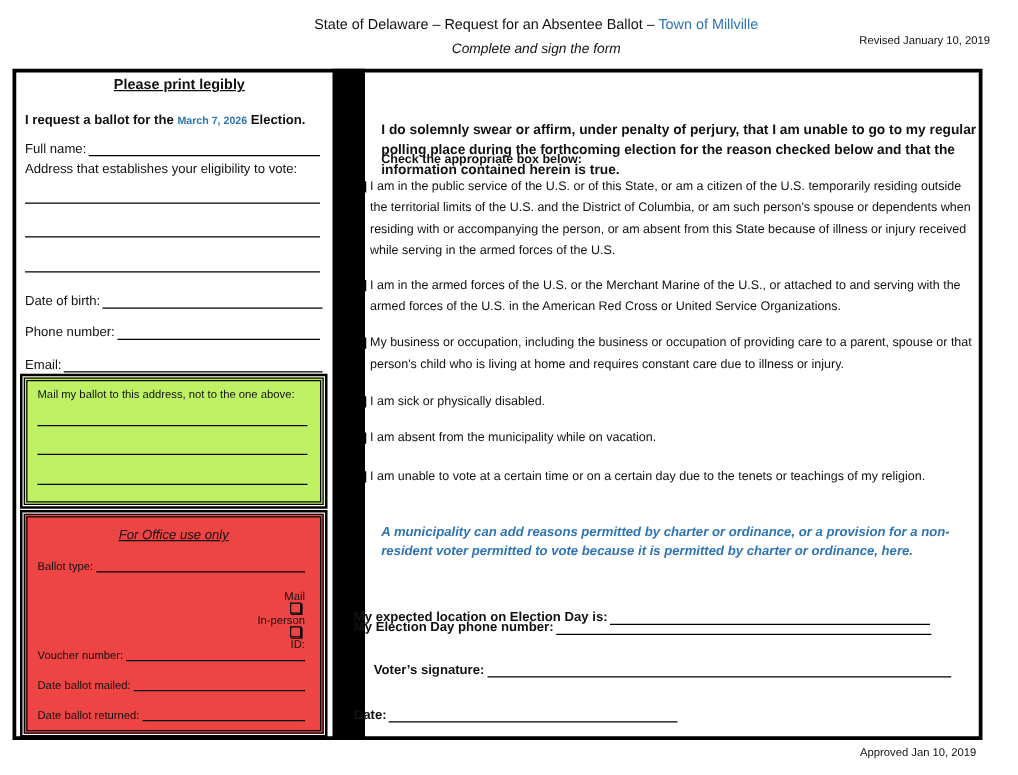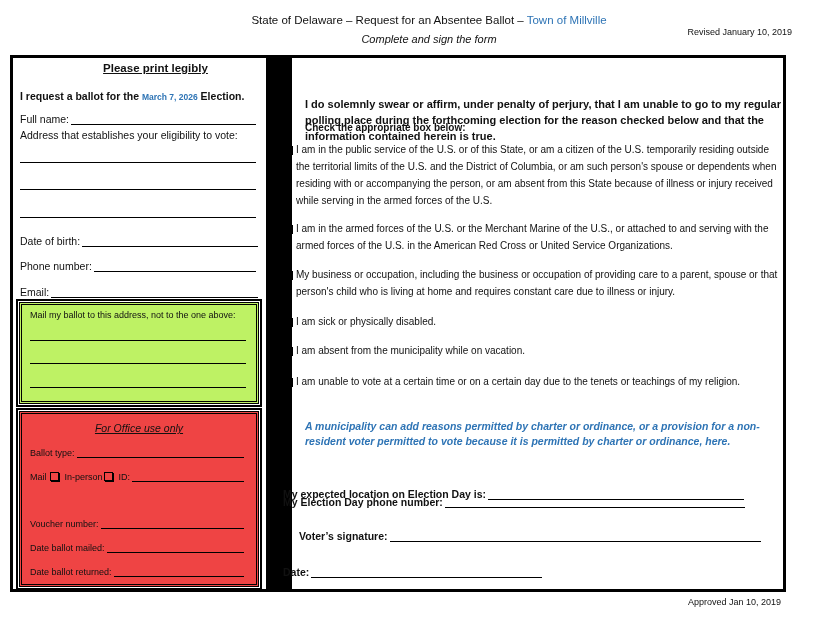--- a/index.html
+++ b/index.html
@@ -10,33 +10,33 @@
   .hdr-title .town { color: #2e74b5; }
   .hdr-sub { left: 0; width: 814px; top: 33px; text-align: center; font-size: 11px; font-style: italic; }
   .revised { right: 22px; top: 27px; font-size: 9px; }
   .approved { left: 666px; top: 597px; font-size: 9px; }
 
   .outer { left: 10px; top: 55px; width: 776px; height: 537px; border: 3px solid #000; box-sizing: border-box; }
   .divider { left: 266px; top: 55px; width: 4px; height: 537px; background: #000; }
 
   
   .left { left: 13px; top: 58px; width: 253px; }
-  .lp-title { position: absolute; left: 16px; width: 253px; top: 4px; text-align: center; font-weight: bold; font-size: 11.5px; text-decoration: underline; }
+  .lp-title { position: absolute; left: 4px; width: 253px; top: 4px; text-align: center; font-weight: bold; font-size: 11.5px; text-decoration: underline; }
   .lp-req { position: absolute; left: 7px; top: 32px; font-size: 10.5px; font-weight: bold; white-space: nowrap; }
   .lp-req .date { color: #2e74b5; font-size: 8.5px; }
   .field { position: absolute; left: 7px; font-size: 10.5px; display: flex; align-items: flex-end; white-space: nowrap; }
   .field .line { flex: 1; border-bottom: 1px solid #000; margin-left: 2px; height: 10px; }
   .hline { position: absolute; border-bottom: 1px solid #000; height: 0; }
 
   .box { position: absolute; border: 3px double #000; outline: 2px solid #000; outline-offset: 1px; box-sizing: border-box; }
   .mail-box { left: 19px; top: 302px; width: 240px; height: 102px; background: #bef264; }
   .office-box { left: 19px; top: 411px; width: 240px; height: 176px; background: #ef4444; }
   .mail-label { position: absolute; left: 8px; top: 5px; font-size: 9px; white-space: nowrap; }
   .office-title { position: absolute; left: 0; width: 100%; top: 8px; text-align: center; font-size: 10.5px; font-style: italic; text-decoration: underline; }
-  .ofield { position: absolute; left: 8px; right: 12px; font-size: 9px; display: flex; align-items: flex-start; white-space: nowrap; }
+  .ofield { position: absolute; left: 8px; right: 12px; font-size: 9px; display: flex; align-items: flex-end; white-space: nowrap; }
   .ofield .line { flex: 1; border-bottom: 1px solid #000; margin-left: 2px; height: 9px; }
   .cb { display: inline-block; width: 7px; height: 7px; border: 1px solid #000; box-shadow: 1px 1px 0 #000; margin: 0 3px 0 3px; vertical-align: -1px; }
 
   
   .oath { left: 283px; top: 68px; width: 495px; font-size: 11px; font-weight: bold; line-height: 16px; margin-top: 28px; }
   .check-hdr { left: 283px; top: 122px; font-size: 10px; font-weight: bold; }
   .reason { position: absolute; left: 283px; width: 495px; font-size: 10px; line-height: 17px; padding-left: 13px; text-indent: -13px; box-sizing: border-box; }
   .reason .cb { margin: 0 4px 0 0; width: 7px; height: 7px; }
   .muni { left: 283px; top: 419px; width: 495px; font-size: 10.5px; font-style: italic; font-weight: bold; color: #2e74b5; line-height: 15px; }
   .rfield { position: absolute; left: 283px; font-size: 10.5px; font-weight: bold; display: flex; align-items: flex-end; white-space: nowrap; }
@@ -87,21 +87,21 @@
   <div class="hline" style="left:8px; right:10px; top:58px;"></div>
   <div class="hline" style="left:8px; right:10px; top:82px;"></div>
 </div>
 
 <div class="box office-box">
   <div class="office-title">For Office use only</div>
   <div class="ofield" style="top:34px;">
     <span>Ballot type:</span>
     <span class="line"></span>
   </div>
-  <div class="ofield" style="top:58px;">
+  <div class="ofield" style="top:58px;flex-direction:column;">
     <span>Mail</span>
     <span class="cb"></span>
     <span style="margin-left:3px;">In-person</span>
     <span class="cb" style="margin-left:1px;"></span>
     <span style="margin-left:3px;">ID:</span>
     <span class="line"></span>
   </div>
   <div class="ofield" style="top:105px;">
     <span>Voucher number:</span>
     <span class="line"></span>

